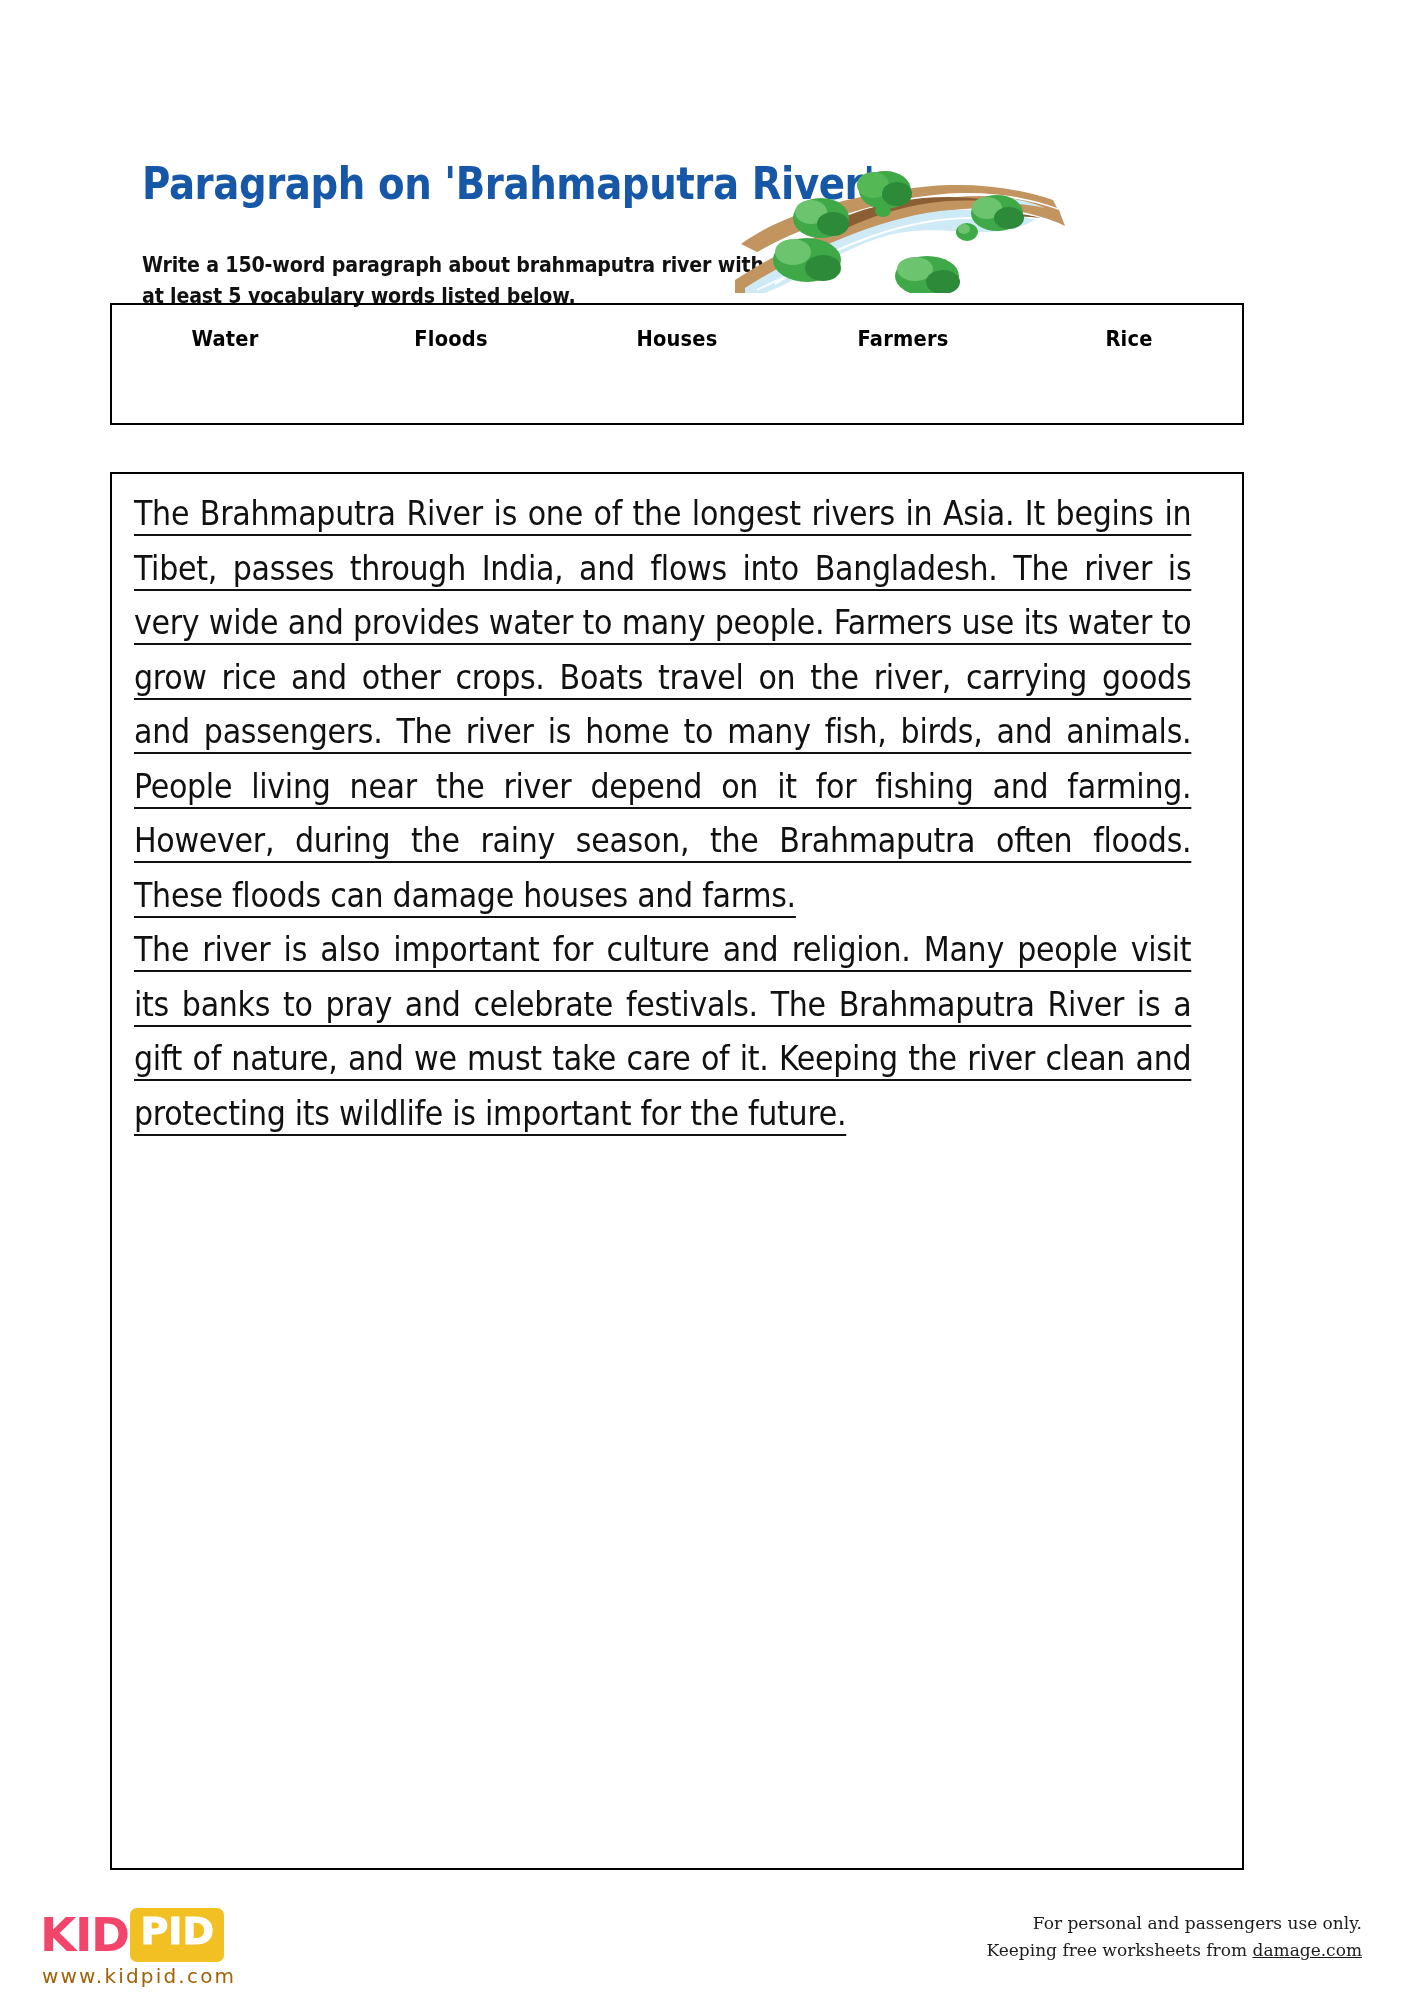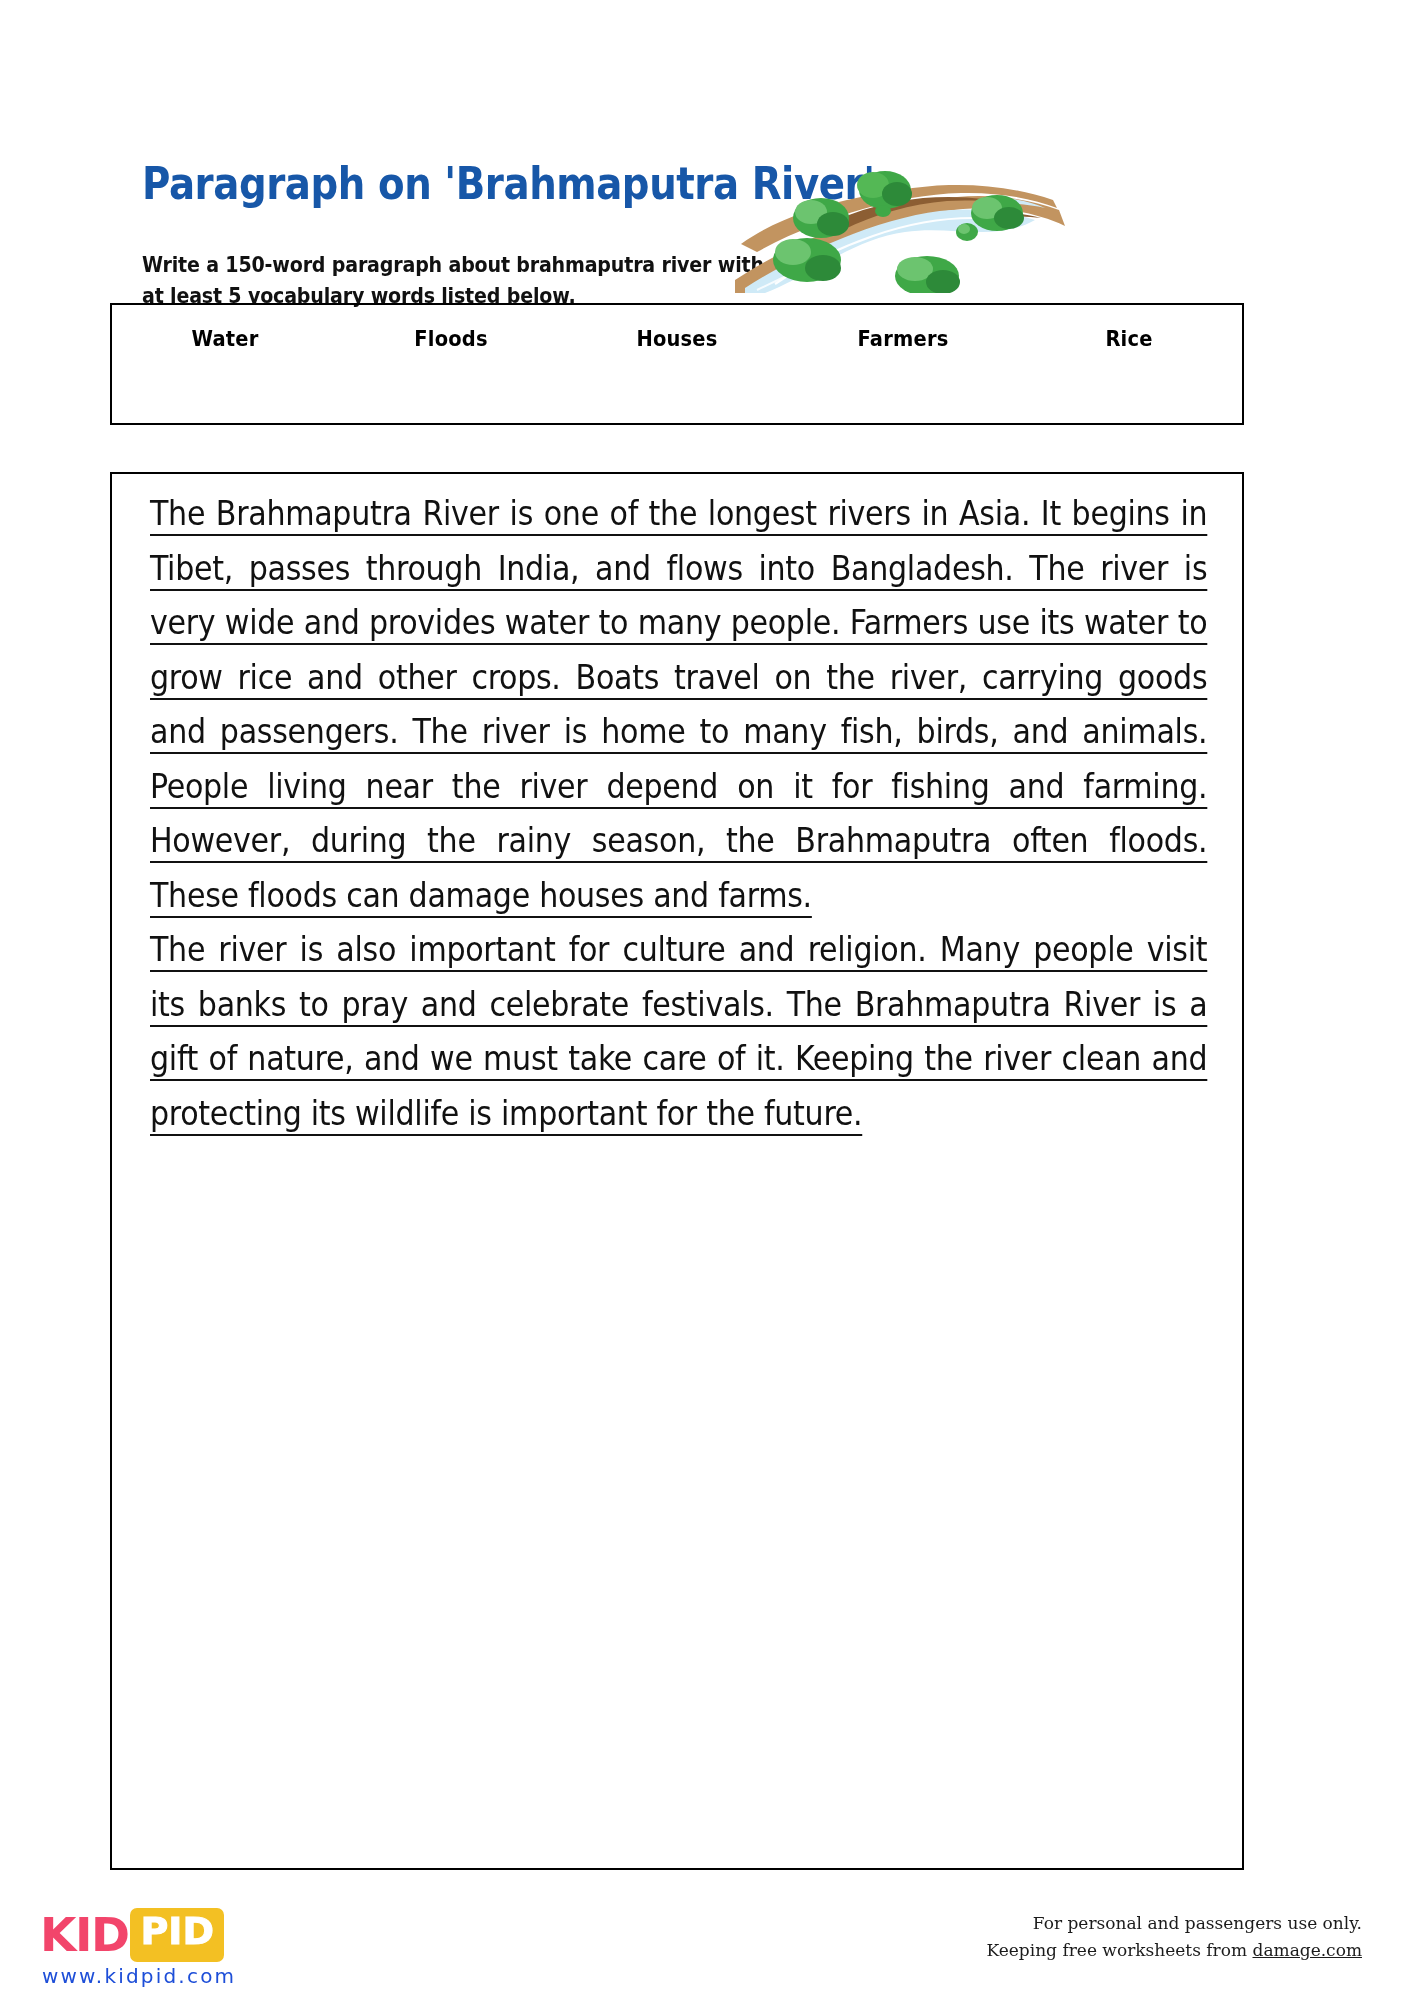--- a/index.html
+++ b/index.html
@@ -76,21 +76,20 @@
   
   #answer-box{
     position:absolute;left:110px;top:472px;
     width:1134px;height:1398px;
     border:2.5px solid #000000;
     box-sizing:border-box;
   }
   #answer-inner{
     position:absolute;left:22px;top:12px;
     width:1090px;
-    margin-left:16px;
   }
   .para{
     font-family:"DejaVu Sans Condensed","DejaVu Sans", sans-serif;
     font-weight:300;
     font-size:34.5px;
     line-height:54.5px;
     color:#111111;
     text-align:justify;
     text-justify:inter-word;
     text-decoration:underline;
@@ -133,21 +132,21 @@
     letter-spacing:0px;
     line-height:40px;
     margin-left:2px;
     -webkit-text-stroke:1px #ffffff;
   }
   #logo-url{
     position:absolute;left:42px;top:80px;
     font-family:"DejaVu Sans", sans-serif;
     font-size:20px;
     letter-spacing:2.2px;
-    color:#1d4ed8;
+    color:#a16207;
   }
   #footer-notes{
     position:absolute;right:52px;top:26px;
     text-align:right;
     font-family:"DejaVu Serif", serif;
     font-size:17px;
     line-height:27px;
     color:#1b1b1b;
   }
   #footer-notes .link{

